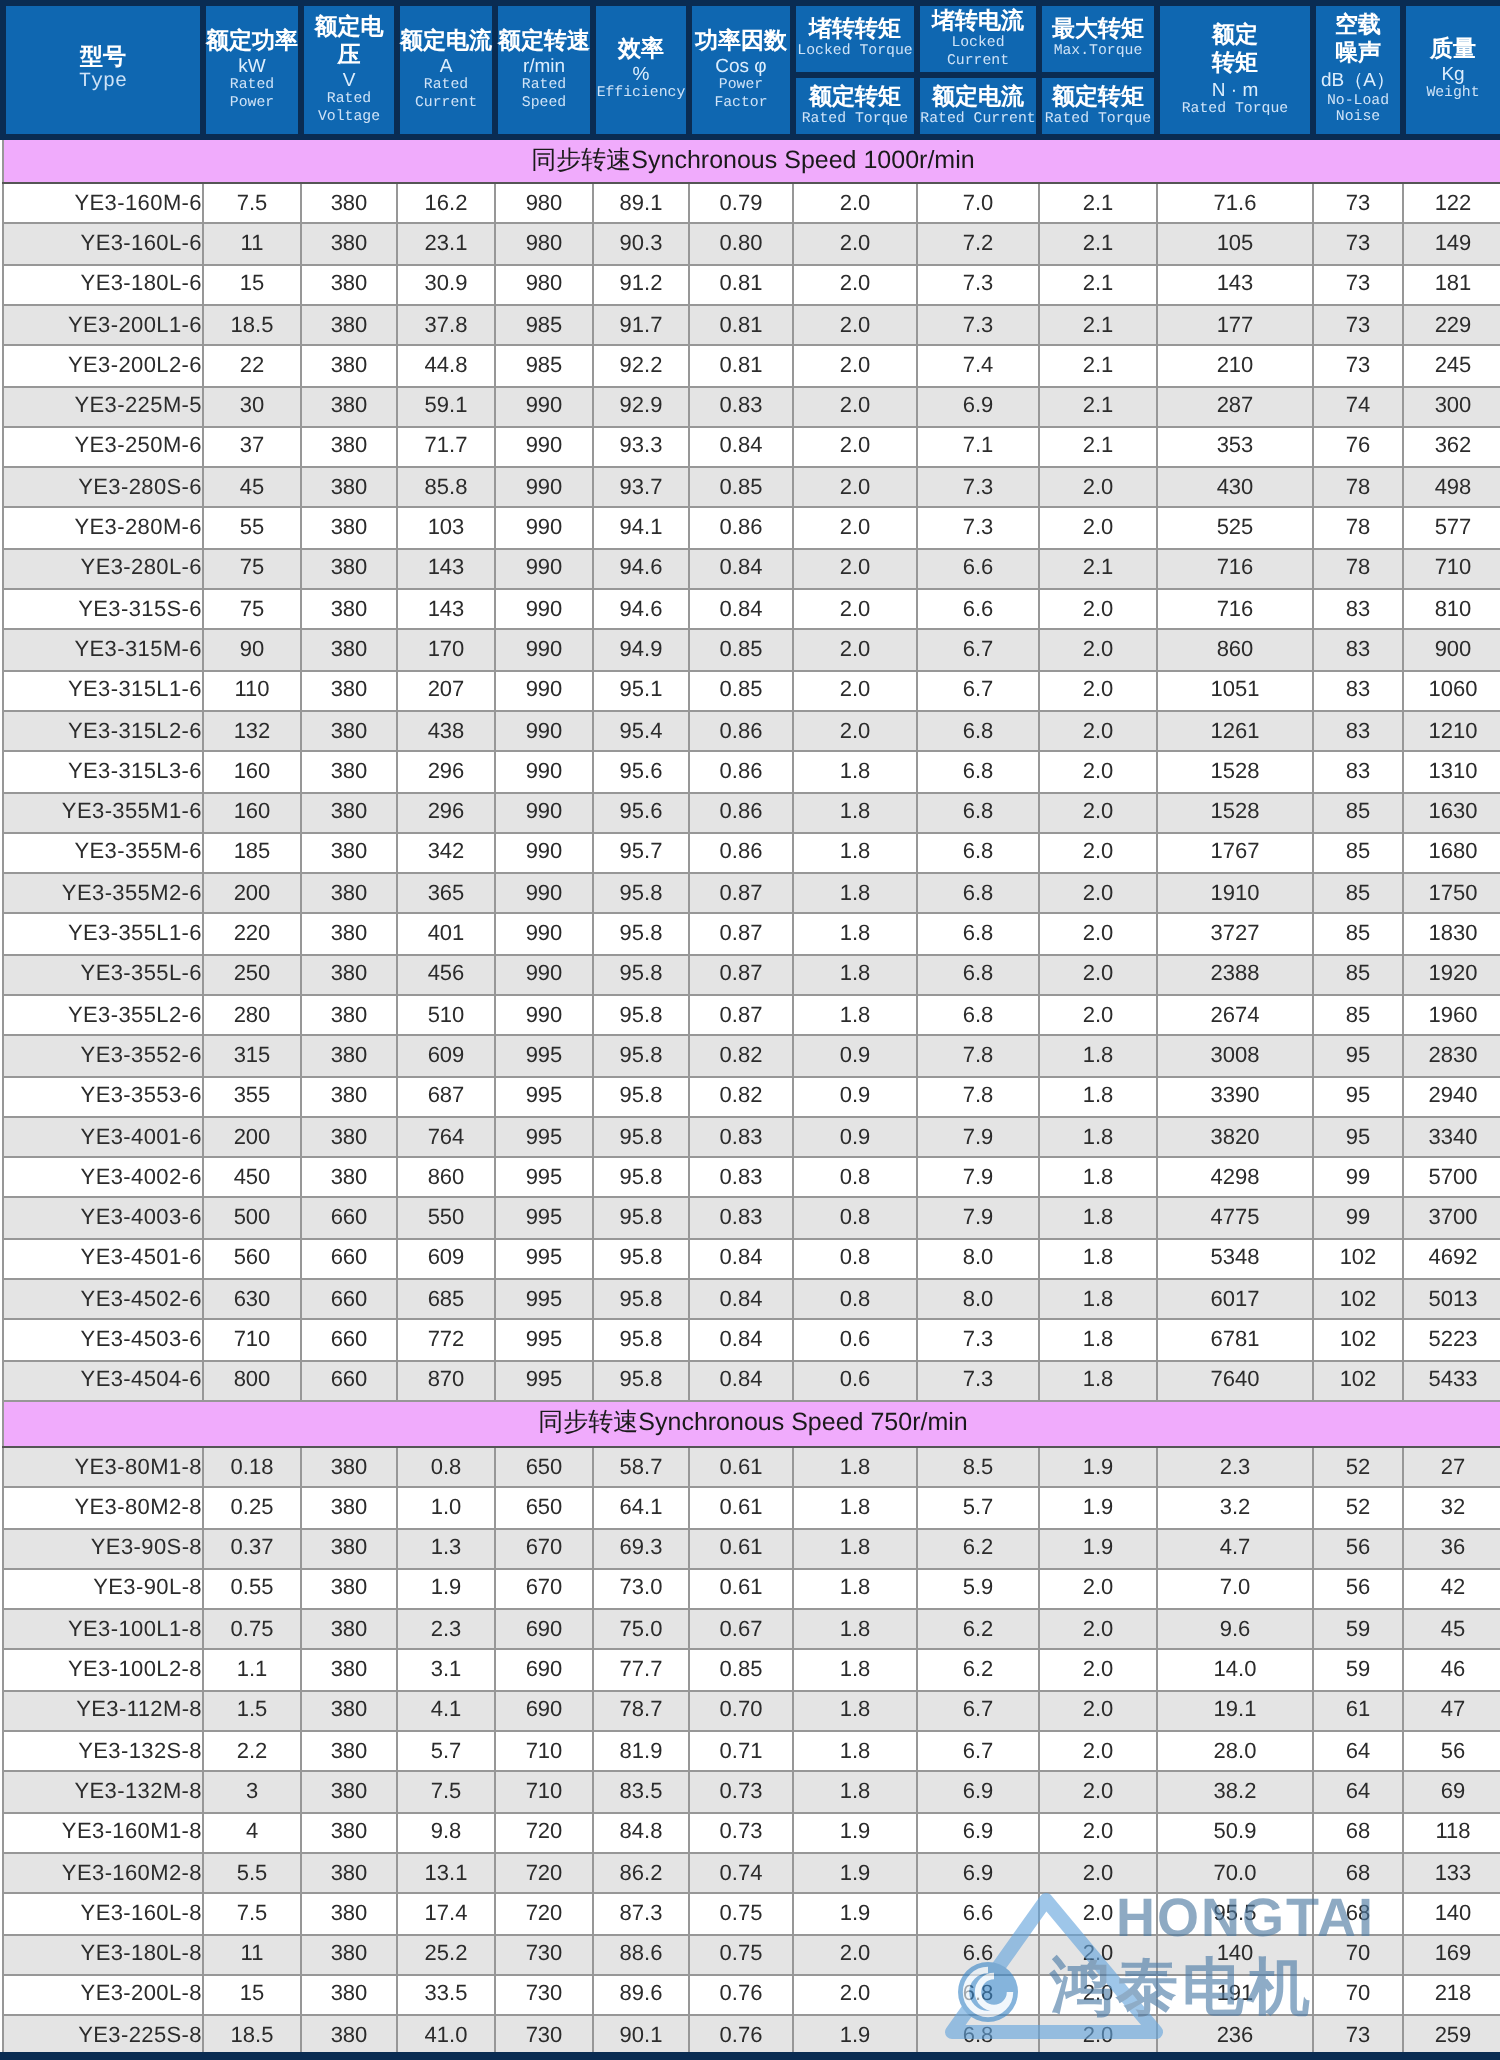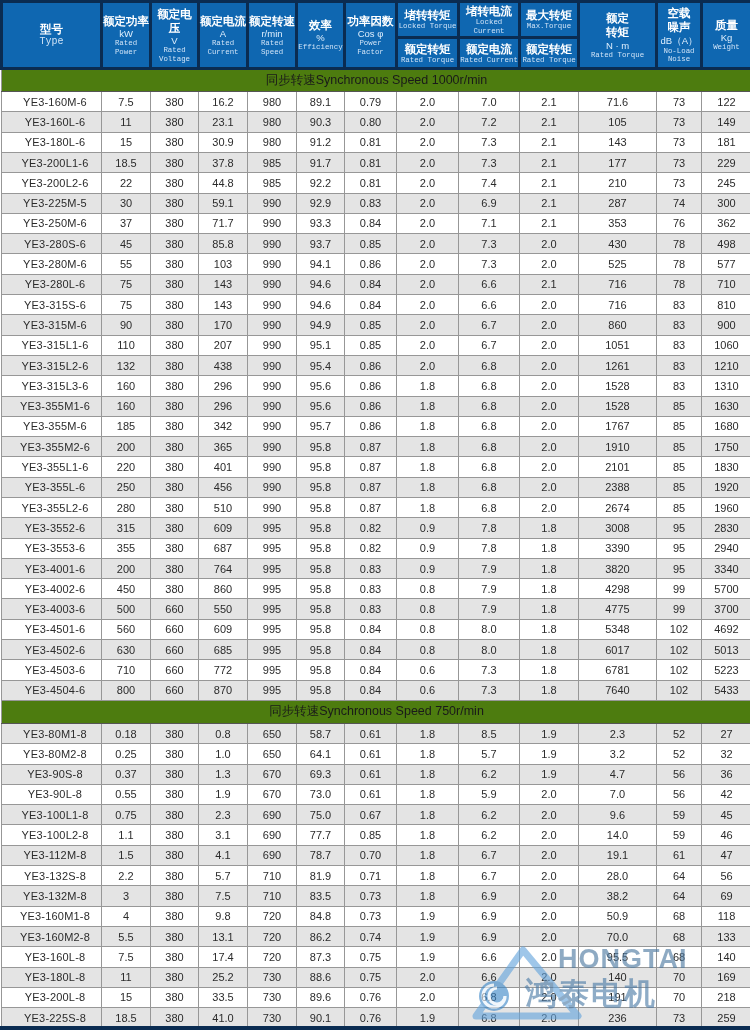--- a/index.html
+++ b/index.html
@@ -41,25 +41,25 @@
     border:1px solid #979797;
     height:20.3px;
     font-size:11px;
     color:#2b2b2b;
     text-align:center;
     vertical-align:middle;
     padding:0;
     background:#ffffff;
   }
   tbody tr.shaded td { background:#e4e4e4; }
-  tbody td.model { text-align:center; padding-left:7px; letter-spacing:0.2px; }
+  tbody td.model { text-align:right; padding-left:7px; letter-spacing:0.2px; }
 
   tr.section-band td {
     height:23px;
-    background:#4d7c0f;
+    background:#f0abfc;
     font-size:12.5px;
     color:#1a1a1a;
     border:1px solid #555555;
     border-left:1px solid #979797;
     border-right:1px solid #979797;
     text-align:center;
   }
 
   
   .bottom-strip {
@@ -469,21 +469,21 @@
           <td class="model">YE3-355L1-6</td>
           <td>220</td>
           <td>380</td>
           <td>401</td>
           <td>990</td>
           <td>95.8</td>
           <td>0.87</td>
           <td>1.8</td>
           <td>6.8</td>
           <td>2.0</td>
-          <td>2101</td>
+          <td>3727</td>
           <td>85</td>
           <td>1830</td>
         </tr>
         <tr class="shaded">
           <td class="model">YE3-355L-6</td>
           <td>250</td>
           <td>380</td>
           <td>456</td>
           <td>990</td>
           <td>95.8</td>

